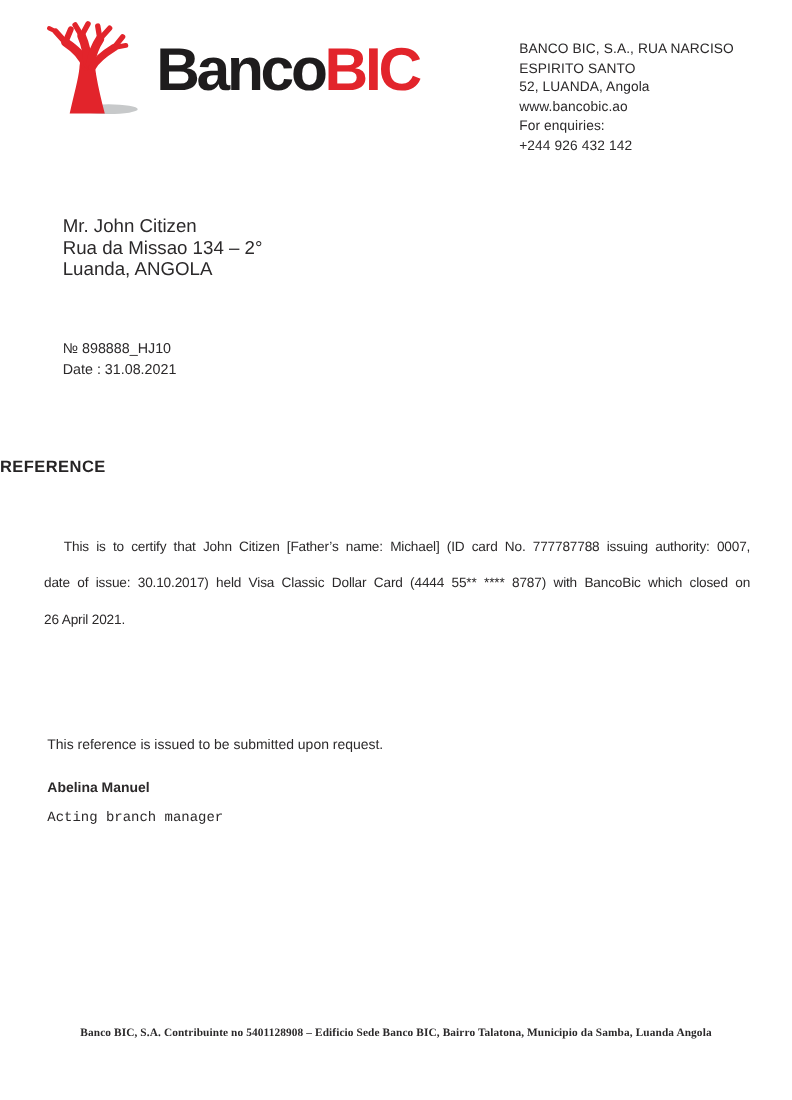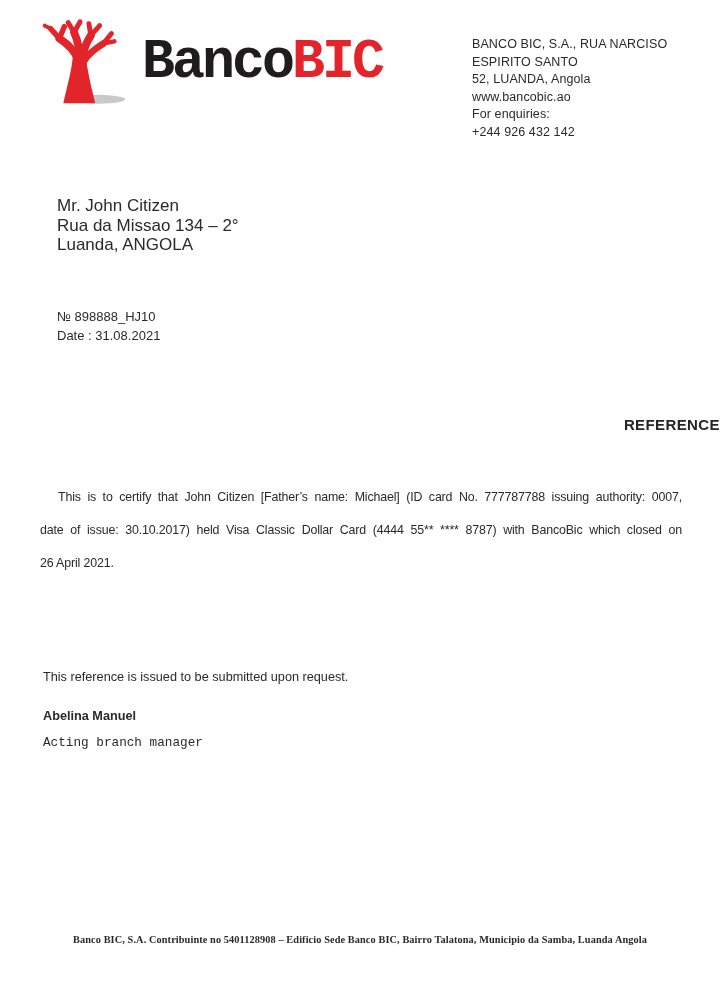--- a/index.html
+++ b/index.html
@@ -11,21 +11,21 @@
     height: 1000px;
     background: #ffffff;
     overflow: hidden;
     color: #2e2c2d;
   }
 
   
   .tree-logo { position: absolute; left: 28px; top: 12px; width: 108px; height: 96px; }
   .wordmark {
     position: absolute; left: 142px; top: 33px;
-    font-family: Liberation Mono, monospace;
+    font-family: Liberation Sans, sans-serif;
     font-weight: bold; font-size: 55px; line-height: 60px;
     letter-spacing: -3px; white-space: nowrap;
   }
   .wordmark .black { color: #1e1c1d; }
   .wordmark .red   { color: #e2242b; }
 
   .bank-info {
     position: absolute; left: 472px; top: 36px; width: 220px;
     font-size: 12.5px; line-height: 17.6px; color: #2b292a;
     letter-spacing: 0.1px;
@@ -39,21 +39,21 @@
 
   
   .ref-meta {
     position: absolute; left: 57px; top: 307px;
     font-size: 13px; line-height: 19px; color: #2b292a;
   }
 
   
   .doc-title {
     position: absolute; left: 0; top: 416px; width: 720px;
-    text-align: right; font-size: 15px; font-weight: bold;
+    text-align: left; font-size: 15px; font-weight: bold;
     letter-spacing: 0.4px; color: #262425;
   }
 
   
   .body-par {
     position: absolute; left: 40px; top: 481px; width: 642px;
     font-size: 12.4px; line-height: 33px; color: #2b292a;
     letter-spacing: -0.15px;
   }
   .body-par .line-justify {

